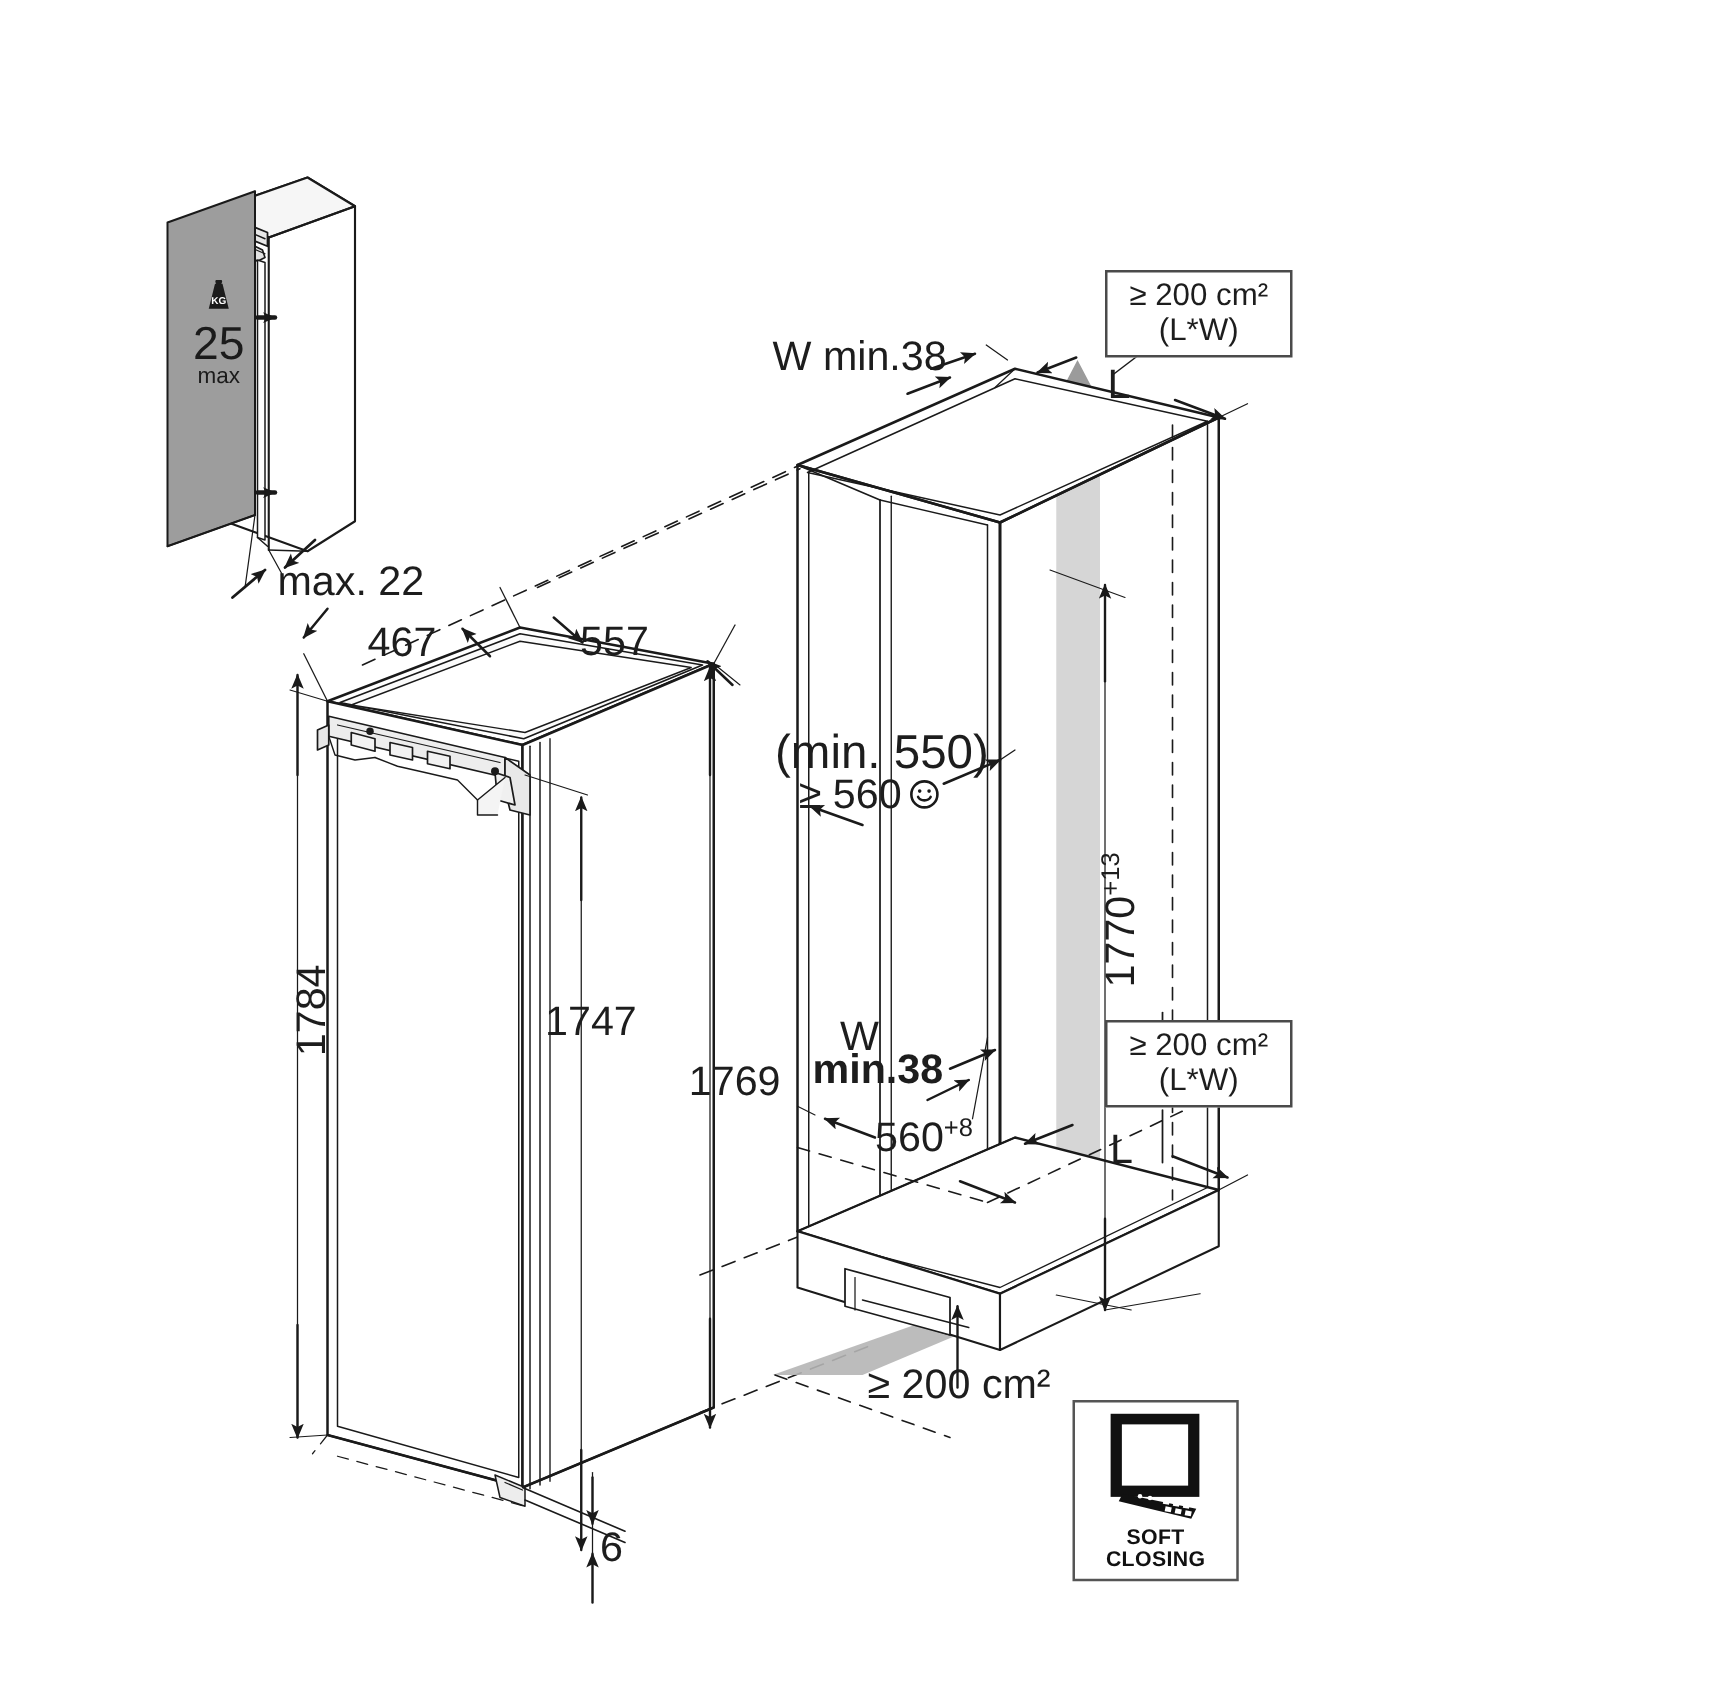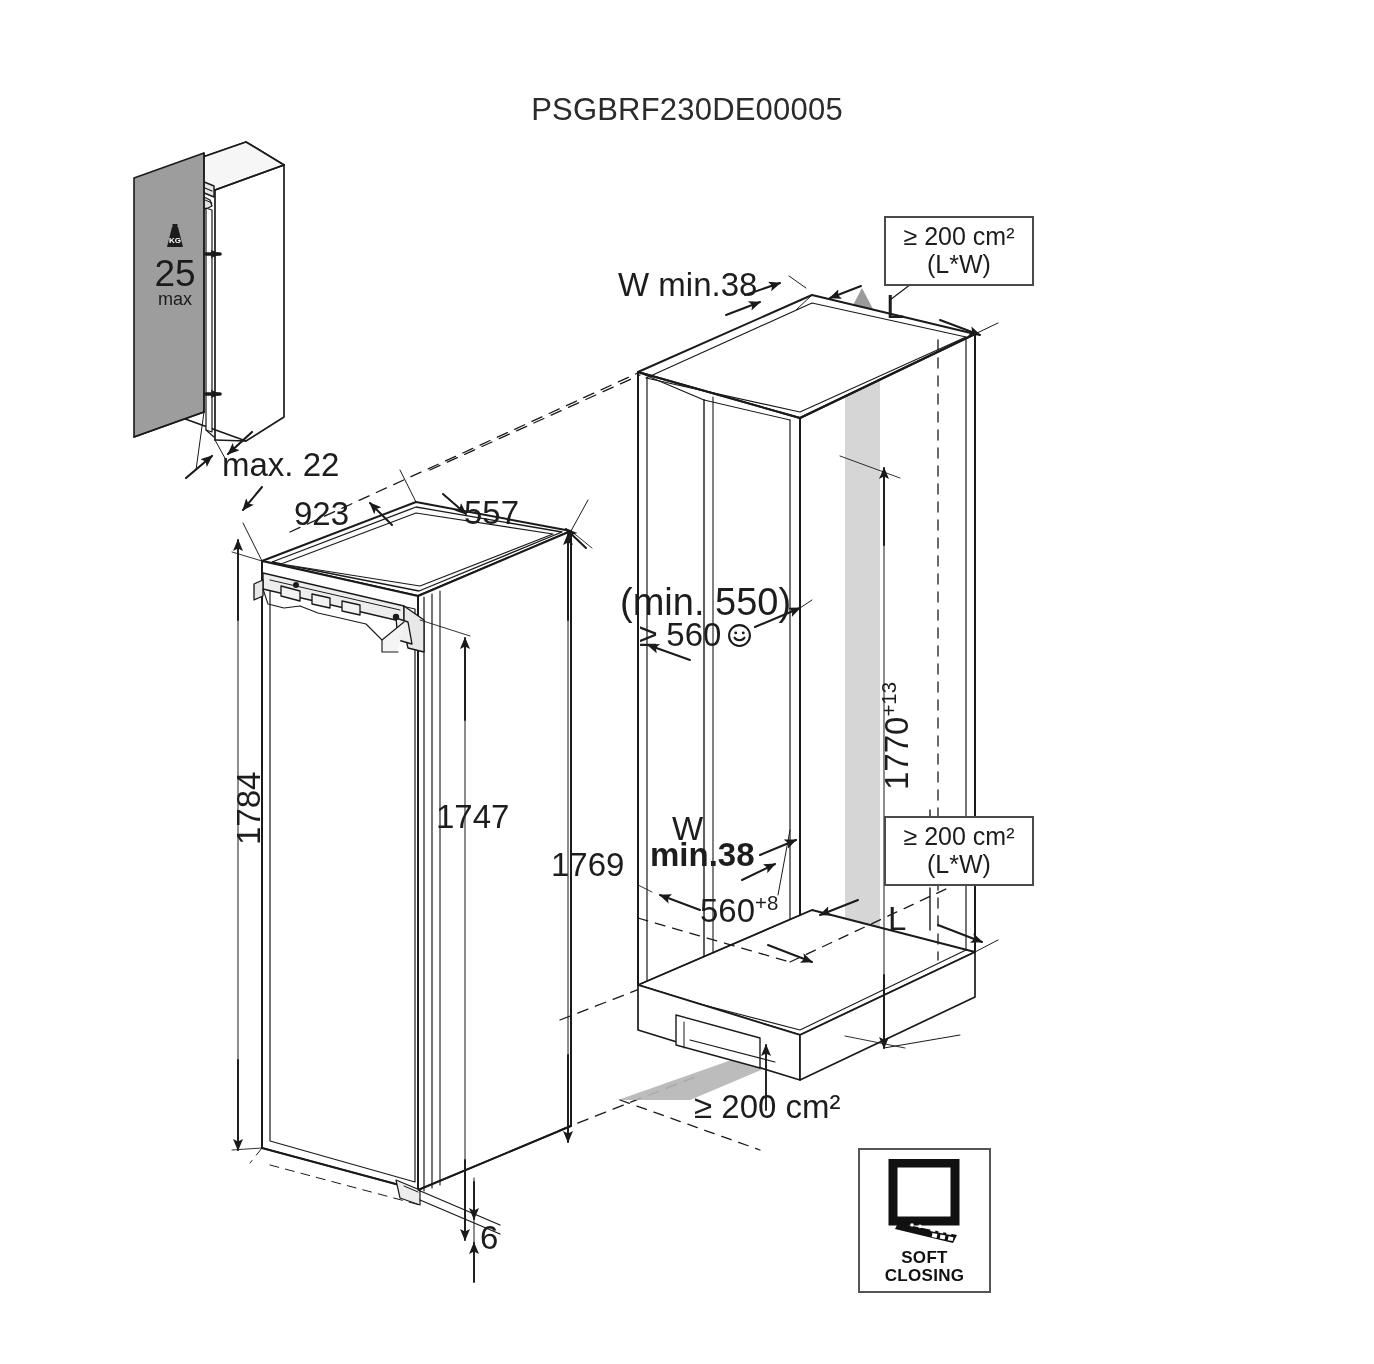--- a/index.html
+++ b/index.html
@@ -55,21 +55,21 @@
     background: #ffffff;
     padding: 4px 9px 6px 9px;
     text-align: center;
     font-size: 25px;
     line-height: 1.12;
     color: #1d1d1d;
     font-family: "Liberation Sans", sans-serif;
   }
   .softbox {
     position: absolute;
-    left: 858px; top: 1148px;
+    left: 858px; top: 1120px;
     width: 133px; height: 145px;
     border: 2px solid #555;
     background: #fff;
     box-sizing: border-box;
     display: flex;
     flex-direction: column;
     align-items: center;
     justify-content: flex-start;
     padding-top: 9px;
   }
@@ -90,21 +90,20 @@
     color: #1b1b1b;
   }
   .kg-num { font-size: 37px; font-weight: 500; line-height: 0.92; margin-top: 1px;}
   .kg-max { font-size: 18px; line-height: 1; margin-top: -1px;}
 </style>
 </head>
 <body>
 
 <div id="stage">
 
-  <div class="ttl">PSGBRF230DE00005</div>
 
   <svg class="drawing" viewBox="0 0 1374 1364">
     <defs>
       <marker id="ah" markerWidth="13" markerHeight="13" refX="11" refY="5" orient="auto" markerUnits="userSpaceOnUse">
         <path d="M0,0 L12,5 L0,10 L2.6,5 z" fill="#1a1a1a"></path>
       </marker>
       <marker id="ahs" markerWidth="11" markerHeight="11" refX="9.5" refY="4.3" orient="auto" markerUnits="userSpaceOnUse">
         <path d="M0,0 L10,4.3 L0,8.6 L2.2,4.3 z" fill="#1a1a1a"></path>
       </marker>
     </defs>
@@ -319,21 +318,21 @@
     <svg width="30" height="28" viewBox="0 0 30 28">
       <path d="M13,3 a2.6,2.6 0 1 1 4,0 h1 l5,20 H7 L12,3 z" fill="#1b1b1b"></path>
       <text x="15" y="19" font-size="8" font-family="Liberation Sans, sans-serif" fill="#ffffff" text-anchor="middle" font-weight="bold">KG</text>
     </svg>
     <div class="kg-num">25</div>
     <div class="kg-max">max</div>
   </div>
 
   <div class="lbl sz-big" style="left:222px; top:448px;">max. 22</div>
 
-  <div class="lbl sz-big" style="left:294px; top:497px;">923</div>
+  <div class="lbl sz-big" style="left:294px; top:497px;">467</div>
   <div class="lbl sz-big" style="left:464px; top:496px;">557</div>
 
   <div class="lbl sz-big rot90" style="left:232px; top:845px;">1784</div>
   <div class="lbl sz-big" style="left:402px; top:800px;margin-left:34px;">1747</div>
   <div class="lbl sz-big" style="left:551px; top:848px;">1769</div>
   <div class="lbl sz-big" style="left:480px; top:1221px;">6</div>
 
   <div class="lbl sz-big" style="left:586px; top:268px;margin-left:32px;">W min.38</div>
   <div class="lbl sz-big" style="left:886px; top:290px;">L</div>
 

